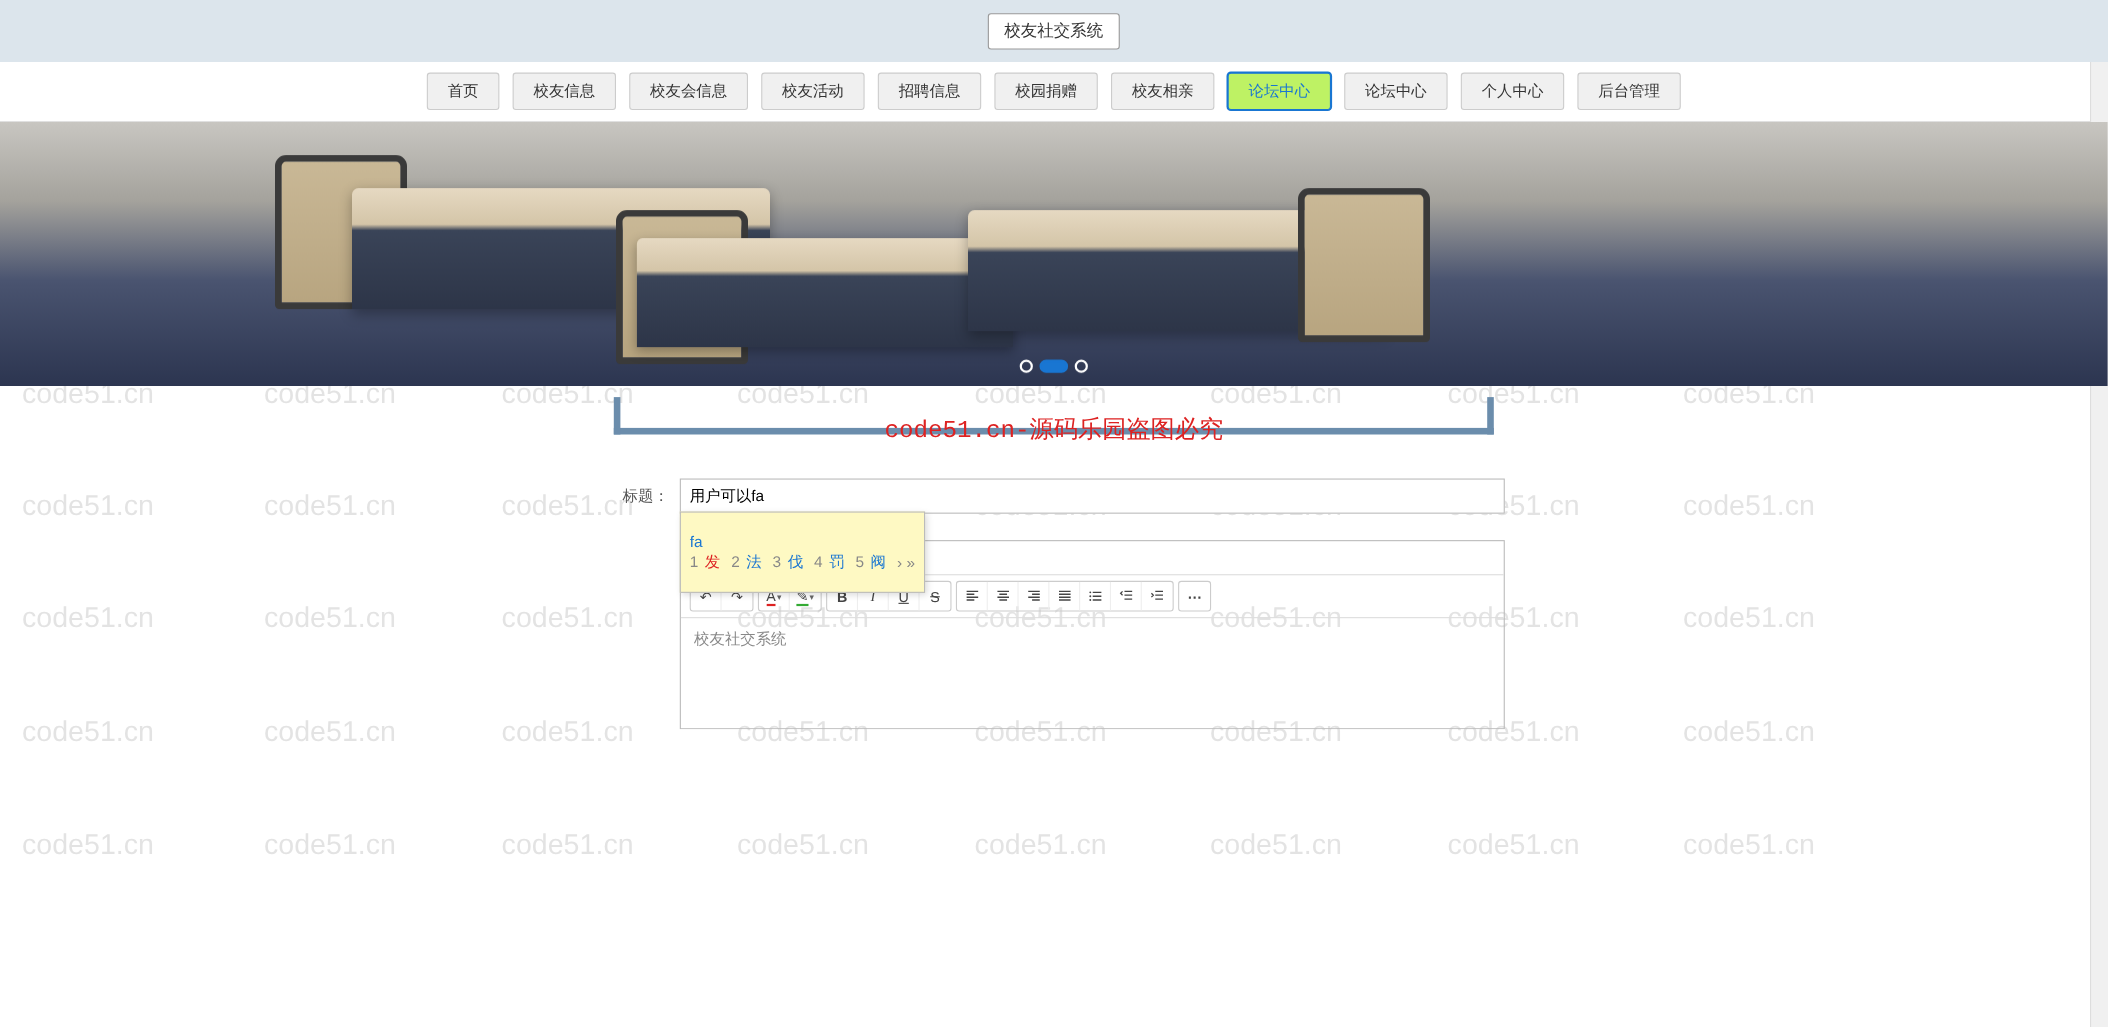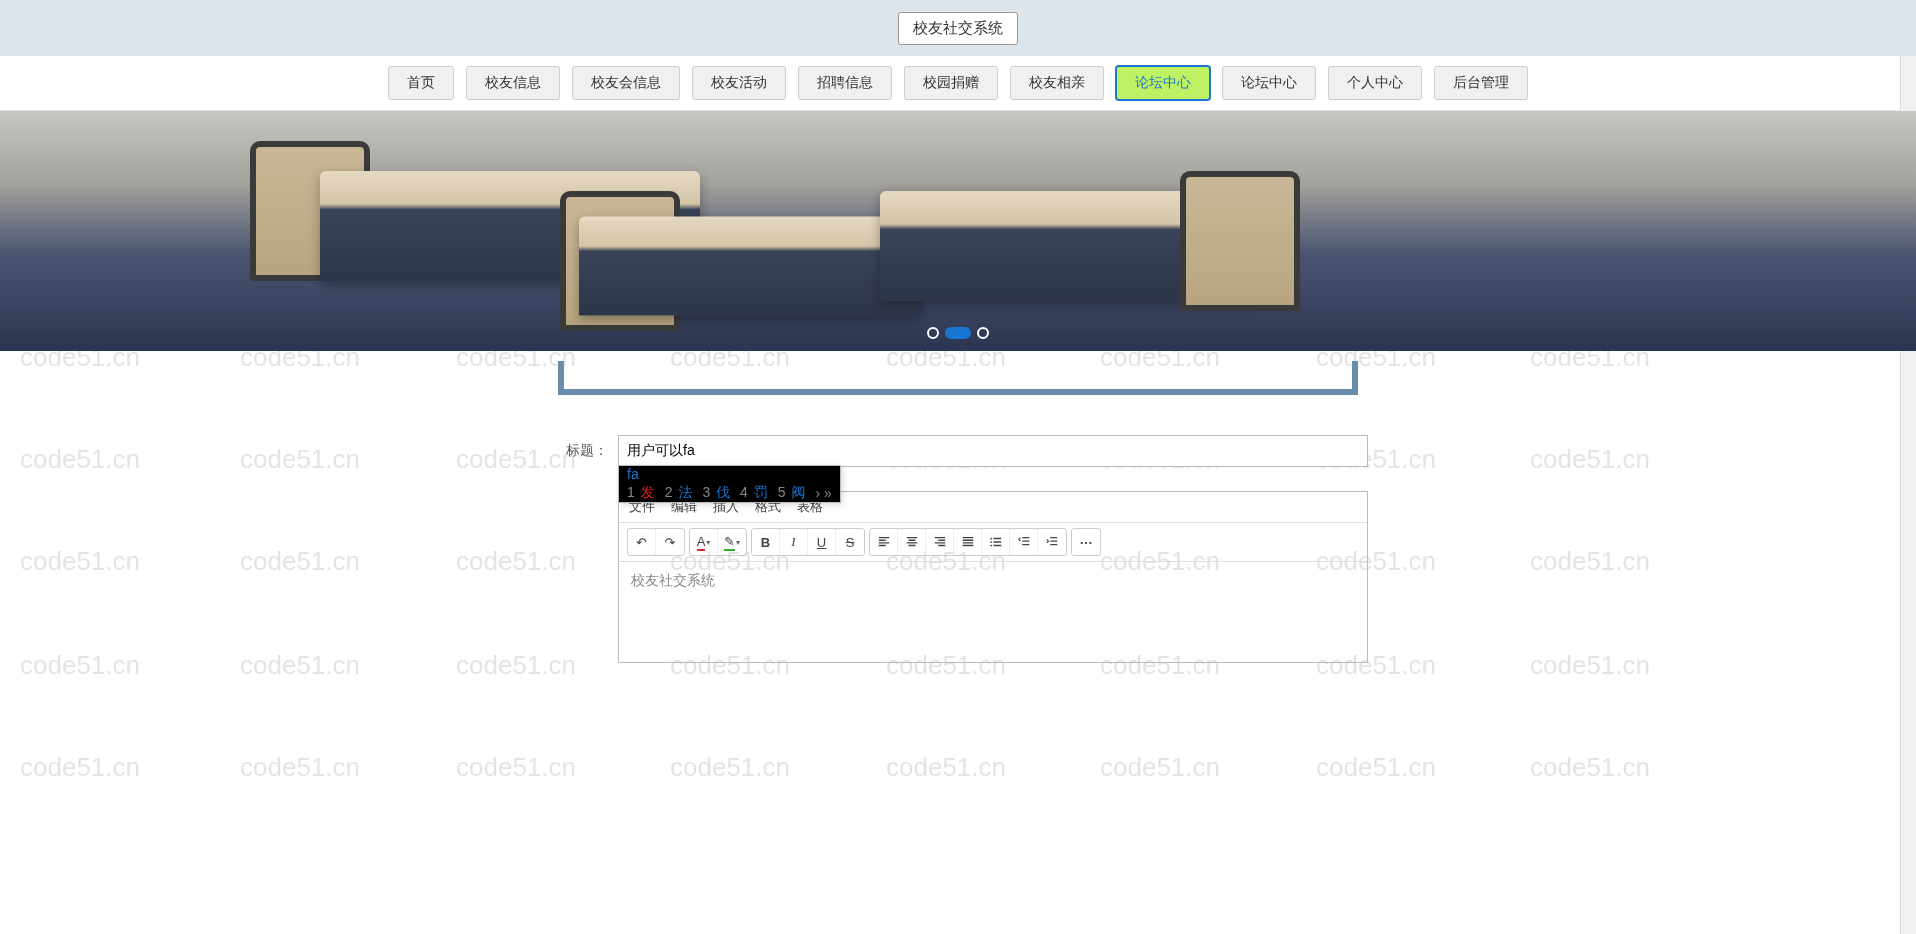--- a/index.html
+++ b/index.html
@@ -53,26 +53,26 @@
 .form-row { display: flex; align-items: center; margin-bottom: 24px; position: relative; }
 .form-label { width: 60px; text-align: right; color: #555; font-size: 14px; margin-right: 10px; }
 .form-input { flex: 1; border: 1px solid #bbb; padding: 6px 8px; font-size: 14px; height: 32px; }
 .radio-group { display: flex; gap: 30px; font-size: 14px; }
 .radio-item { display: flex; align-items: center; gap: 6px; }
 .radio-circle { width: 16px; height: 16px; border: 1px solid #999; border-radius: 50%; display: flex; align-items: center; justify-content: center; }
 .radio-circle.checked::after { content: ''; width: 8px; height: 8px; background: #d22; border-radius: 50%; }
 
 .ime-popup {
   position: absolute; top: 30px; left: 70px;
-  background: #000000; border: 1px solid #bbb; box-shadow: 2px 2px 6px rgba(0,0,0,0.15);
-  padding: 0 8px; font-size: 14px; z-index: 10; min-width: 220px;
+  background: #fef9c3; border: 1px solid #bbb; box-shadow: 2px 2px 6px rgba(0,0,0,0.15);
+  padding: 18px 8px; font-size: 14px; z-index: 10; min-width: 220px;
 }
 .ime-popup .typed { color: #1976d2; margin-bottom: 2px; }
 .ime-popup .cands { display: flex; gap: 10px; align-items: center; }
-.ime-popup .cand { white-space: nowrap; text-decoration: underline; }
+.ime-popup .cand { white-space: nowrap; }
 .ime-popup .cand .num { color: #888; margin-right: 2px; }
 .ime-popup .cand.first .ch { color: #d22; }
 .ime-popup .cand .ch { color: #1976d2; }
 .ime-popup .arrows { color: #888; margin-left: auto; }
 
 .editor { border: 1px solid #bbb; margin-left: 70px; }
 .editor-menu { display: flex; gap: 16px; padding: 6px 10px; border-bottom: 1px solid #ddd; font-size: 13px; color: #444; }
 .editor-tools { display: flex; gap: 4px; padding: 5px 8px; border-bottom: 1px solid #ddd; align-items: center; flex-wrap: wrap; }
 .tool-group { display: flex; border: 1px solid #ccc; border-radius: 3px; }
 .tool-btn { width: 28px; height: 26px; display: flex; align-items: center; justify-content: center; font-size: 13px; cursor: pointer; border-right: 1px solid #eee; color: #444; }
@@ -121,20 +121,21 @@
   <div class="chair c3"></div>
   <div class="dots">
     <div class="dot"></div>
     <div class="dot active"></div>
     <div class="dot"></div>
   </div>
 </div>
 
 <div class="section-title-wrap">
   <div class="section-title">
+    <div class="overlay">code51.cn-源码乐园盗图必究</div>
   </div>
 </div>
 
 <div class="form-area">
 
   <div class="form-row">
     <div class="form-label">标题：</div>
     <input class="form-input" value="用户可以fa" style="">
     <div class="ime-popup">
       <div class="typed">fa</div>

